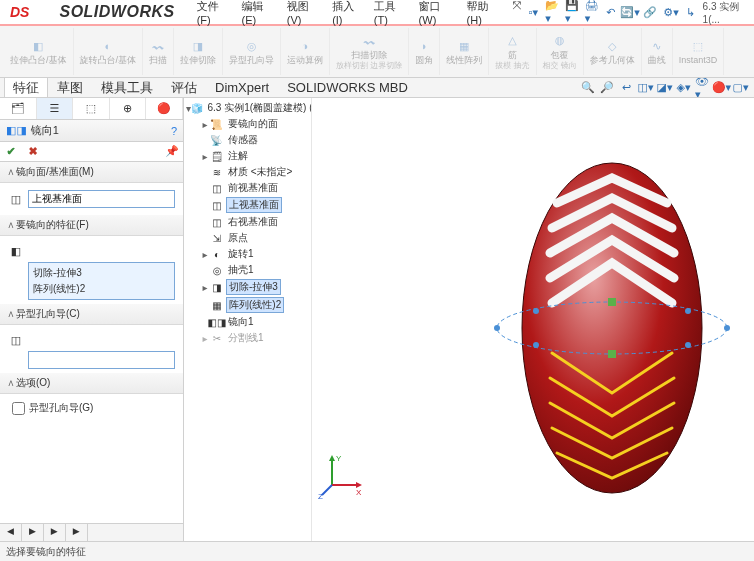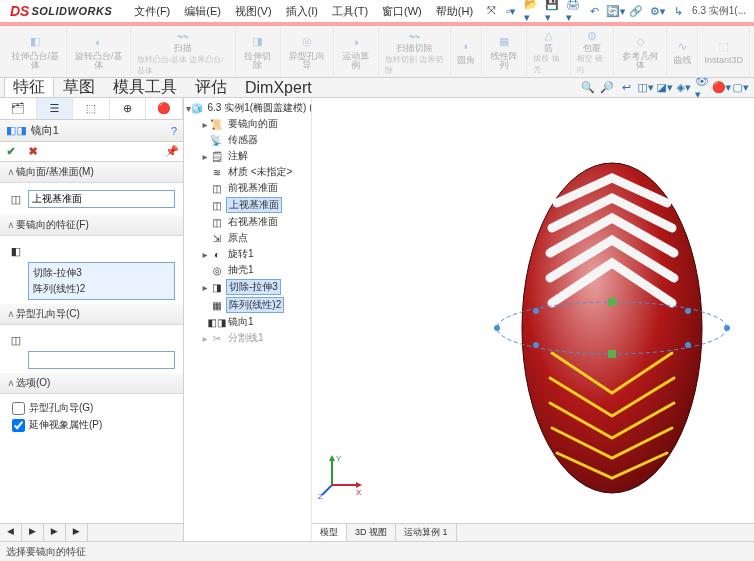--- a/index.html
+++ b/index.html
@@ -1,39 +1,39 @@
 <!DOCTYPE html>
 <html><head>
 <meta charset="utf-8">
 <style>
 * { margin: 0; padding: 0; box-sizing: border-box; font-family: "Microsoft YaHei", sans-serif; }
 body { background: #fff; width: 754px; height: 561px; overflow: hidden; font-size: 11px; color: #333; }
 
 
-.menubar { display: flex; align-items: center; height: 26px; background: #fff; border-bottom: 4px solid #fca5a5; padding: 0 4px; }
+.menubar { display: flex; align-items: center; height: 26px; background: #fff; border-bottom: 2px solid #fca5a5; padding: 0 4px; }
 .logo { display: flex; align-items: center; gap: 2px; padding: 0 6px; }
 .logo-icon { color: #d22; font-weight: bold; font-style: italic; font-size: 14px; }
-.logo-txt { font-weight: bold; font-style: italic; font-size: 11px; letter-spacing: 0.5px; }
+.logo-txt { font-weight: bold; font-style: italic; font-size: 16px; letter-spacing: 0.5px; margin-left: 28px; }
 .menus { display: flex; gap: 2px; margin-left: 10px; }
 .menu { padding: 4px 6px; cursor: pointer; }
 .menubar-right { margin-left: auto; display: flex; align-items: center; gap: 6px; padding-right: 4px; }
 .tbicon { width: 15px; height: 15px; display: inline-flex; align-items: center; justify-content: center; color: #3070b0; }
 .doc-title { font-size: 10px; color: #555; }
 
 
 .ribbon { height: 52px; background: #f4f4f4; border-bottom: 1px solid #d0d0d0; display: flex; padding: 2px 4px; overflow: hidden; }
 .rgroup { display: flex; flex-direction: column; align-items: center; justify-content: center; padding: 0 6px; border-right: 1px solid #e0e0e0; }
 .rgroup.dim { opacity: 0.45; }
 .ricon { width: 18px; height: 18px; display: flex; align-items: center; justify-content: center; color: #5a8fc7; }
 .rlabel { font-size: 9px; color: #555; margin-top: 1px; text-align: center; line-height: 1.05; }
 .rsub { font-size: 8px; color: #888; }
 
 
 .tabbar { display: flex; height: 20px; background: #f4f4f4; border-bottom: 1px solid #d0d0d0; align-items: center; padding-left: 4px; overflow: hidden; }
-.tab { padding: 3px 8px; font-size: 16px; border: 1px solid transparent; cursor: pointer; }
+.tab { padding: 3px 8px; font-size: 13px; border: 1px solid transparent; cursor: pointer; }
 .tab.active { background: #fff; border: 1px solid #d0d0d0; border-bottom: 1px solid #fff; }
 .tabbar-right { margin-left: auto; display: flex; gap: 4px; padding-right: 6px; }
 
 
 .main { display: flex; height: 443px; }
 .panel { width: 184px; border-right: 1px solid #d0d0d0; background: #fff; display: flex; flex-direction: column; }
 .panel-icons { display: flex; height: 22px; border-bottom: 1px solid #d0d0d0; }
 .panel-icons div { flex: 1; display: flex; align-items: center; justify-content: center; border-right: 1px solid #e4e4e4; cursor: pointer; }
 .panel-icons div.sel { background: #e6f0fb; }
 .panel-title { display: flex; align-items: center; height: 22px; padding: 0 6px; background: linear-gradient(#f8f8f8,#ececec); border-bottom: 1px solid #d0d0d0; }
@@ -115,22 +115,20 @@
       <span class="ricon">◧</span>
       <span class="rlabel">拉伸凸台/基体</span>
     </div>
   <div class="rgroup dim">
       <span class="ricon">◐</span>
       <span class="rlabel">旋转凸台/基体</span>
     </div>
   <div class="rgroup dim">
       <span class="ricon">〰</span>
       <span class="rlabel">扫描</span>
-      <span class="rsub">放样凸台/基体
-边界凸台/基体</span>
     </div>
   <div class="rgroup dim">
       <span class="ricon">◨</span>
       <span class="rlabel">拉伸切除</span>
     </div>
   <div class="rgroup dim">
       <span class="ricon">◎</span>
       <span class="rlabel">异型孔向导</span>
     </div>
   <div class="rgroup dim">
@@ -176,20 +174,21 @@
       <span class="rlabel">Instant3D</span>
     </div>
 </div>
 
 <div class="tabbar">
   <div class="tab active">特征</div>
   <div class="tab">草图</div>
   <div class="tab">模具工具</div>
   <div class="tab">评估</div>
   <div class="tab">DimXpert</div>
+  <div class="tab">SOLIDWORKS MBD</div>
   <div class="tabbar-right">
     <span class="tbicon">🔍</span>
     <span class="tbicon">🔎</span>
     <span class="tbicon">↩</span>
     <span class="tbicon">◫▾</span>
     <span class="tbicon">◪▾</span>
     <span class="tbicon">◈▾</span>
     <span class="tbicon">👁▾</span>
     <span class="tbicon">🔴▾</span>
     <span class="tbicon">▢▾</span>
@@ -254,24 +253,20 @@
     </div>
 
     <div class="section-head">
         <span class="chev">˄</span>
         <span>选项(O)</span>
       </div>
     <div class="section-body">
       <label class="chk">
           <input type="checkbox" style="">
           <span>异型孔向导(G)</span>
-        </label>
-      <label class="chk">
-          <input type="checkbox" checked="" style="">
-          <span>延伸视象属性(P)</span>
         </label>
     </div>
 
     <div class="panel-spacer"></div>
     <div class="panel-bottabs">
       <div>◀</div>
       <div>▶</div>
       <div>▶</div>
       <div>▶</div>
     </div>
@@ -414,23 +409,18 @@
         <line x1="14" y1="34" x2="14" y2="8" stroke="#2e9e2e" stroke-width="2"></line>
         <polygon points="14,4 11,10 17,10" fill="#2e9e2e"></polygon>
         <text x="18" y="10" fill="#2e9e2e" font-size="8">Y</text>
         <line x1="14" y1="34" x2="40" y2="34" stroke="#c23" stroke-width="2"></line>
         <polygon points="44,34 38,31 38,37" fill="#c23"></polygon>
         <text x="38" y="44" fill="#c23" font-size="8">X</text>
         <line x1="14" y1="34" x2="4" y2="44" stroke="#2a5fd0" stroke-width="2"></line>
         <text x="0" y="48" fill="#2a5fd0" font-size="8">Z</text>
       </svg>
     </div>
-    <div class="vp-bottabs">
-      <div class="sel">模型</div>
-      <div>3D 视图</div>
-      <div>运动算例 1</div>
-    </div>
   </div>
 </div>
 
 <div class="statusbar">
   <span>选择要镜向的特征</span>
 </div>
 
 </body></html>

